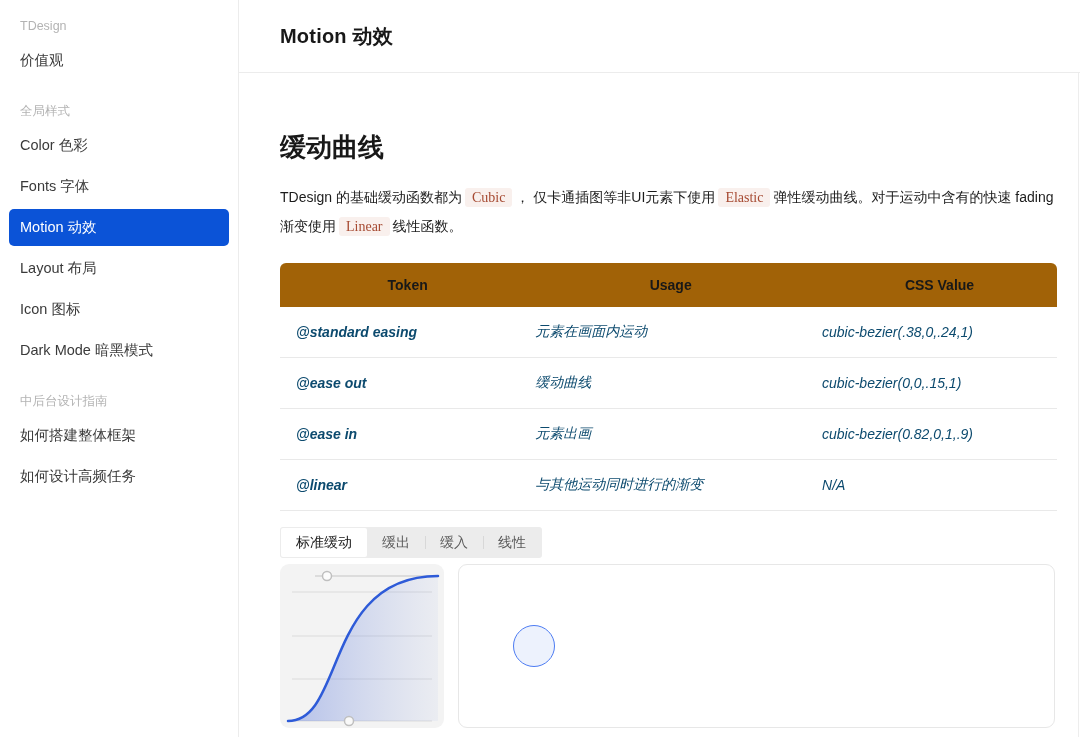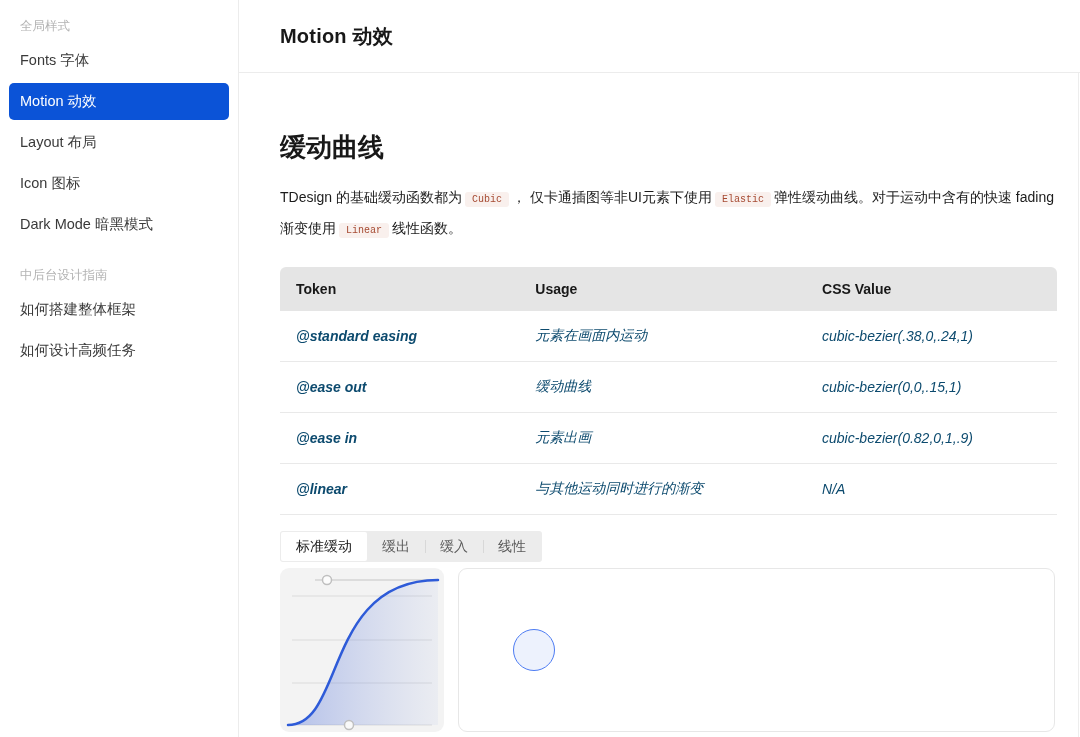--- a/index.html
+++ b/index.html
@@ -17,27 +17,27 @@
   .nav-item.active { background:#0b53d7; color:#fff; }
 
   
   .main { flex:1; position:relative; }
   .page-header { height:73px; border-bottom:1px solid #ececec; display:flex;
     align-items:center; padding-left:41px; }
   .page-title { font-size:20px; font-weight:700; letter-spacing:.2px; }
   .content { padding:0 23px 0 41px; }
   .section-title { margin-top:57px; font-size:26px; font-weight:700; }
   .intro { margin-top:18px; font-size:14px; line-height:29px; color:#1c1c1c; max-width:780px; }
-  .code-chip { font-family:Liberation Mono, monospace;
-    font-size:10px; color:#a64a32; background:#f9f0ed; border-radius:3px;
+  .code-chip { font-family:Liberation Serif, serif;
+    font-size:14px; color:#a64a32; background:#f9f0ed; border-radius:3px;
     padding:2px 7px; margin:0 3px; }
 
   
   table.token-table { margin-top:22px; width:777px; border-collapse:separate; border-spacing:0; }
-  .token-table th { background:#e5e5e5; height:44px; text-align:left; padding:0 0 0 16px;
+  .token-table th { background:#a16207; height:44px; text-align:center; padding:0 0 0 16px;
     font-size:14px; font-weight:700; color:#181818; }
   .token-table th:first-child { border-radius:6px 0 0 0; }
   .token-table th:last-child  { border-radius:0 6px 0 0; }
   .token-table td { height:51px; border-bottom:1px solid #e9e9e9; padding-left:16px;
     font-size:14px; color:#0c4a6e;font-style:italic; }
   .token-table col.c1 { width:30.8%; } .token-table col.c2 { width:36.9%; } .token-table col.c3 { width:32.3%; }
   .token-cell { color:#8153d9; font-weight:600; }
 
   
   .tab-strip { margin-top:16px; display:inline-flex; align-items:center;
@@ -58,21 +58,26 @@
 
   .scroll-line { position:absolute; right:1px; top:73px; bottom:0; width:1px; background:#ededed; }
 </style>
 </head>
 <body>
 
 <div class="page">
 
   <aside class="sidebar">
     <div class="nav-group">
+      <div class="nav-group-label">TDesign</div>
+      <div class="nav-item">价值观</div>
+    </div>
+    <div class="nav-group">
       <div class="nav-group-label">全局样式</div>
+      <div class="nav-item">Color 色彩</div>
       <div class="nav-item">Fonts 字体</div>
       <div class="nav-item active">Motion 动效</div>
       <div class="nav-item">Layout 布局</div>
       <div class="nav-item">Icon 图标</div>
       <div class="nav-item">Dark Mode 暗黑模式</div>
     </div>
     <div class="nav-group">
       <div class="nav-group-label">中后台设计指南</div>
       <div class="nav-item">如何搭建整体框架</div>
       <div class="nav-item">如何设计高频任务</div>

